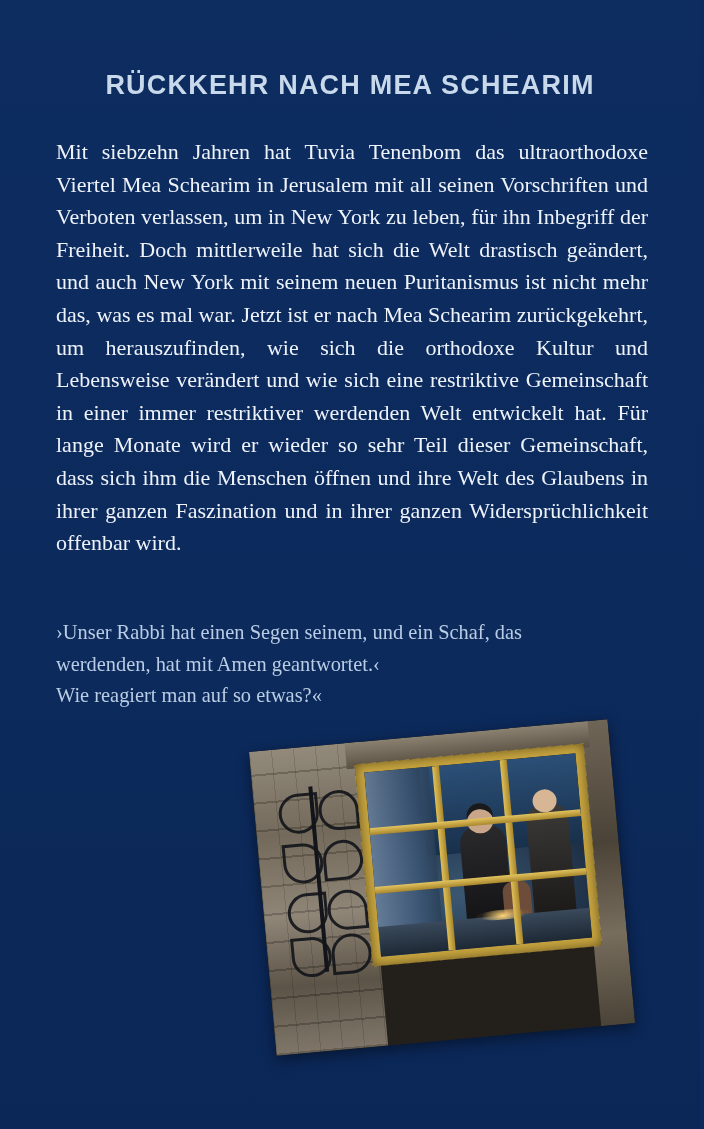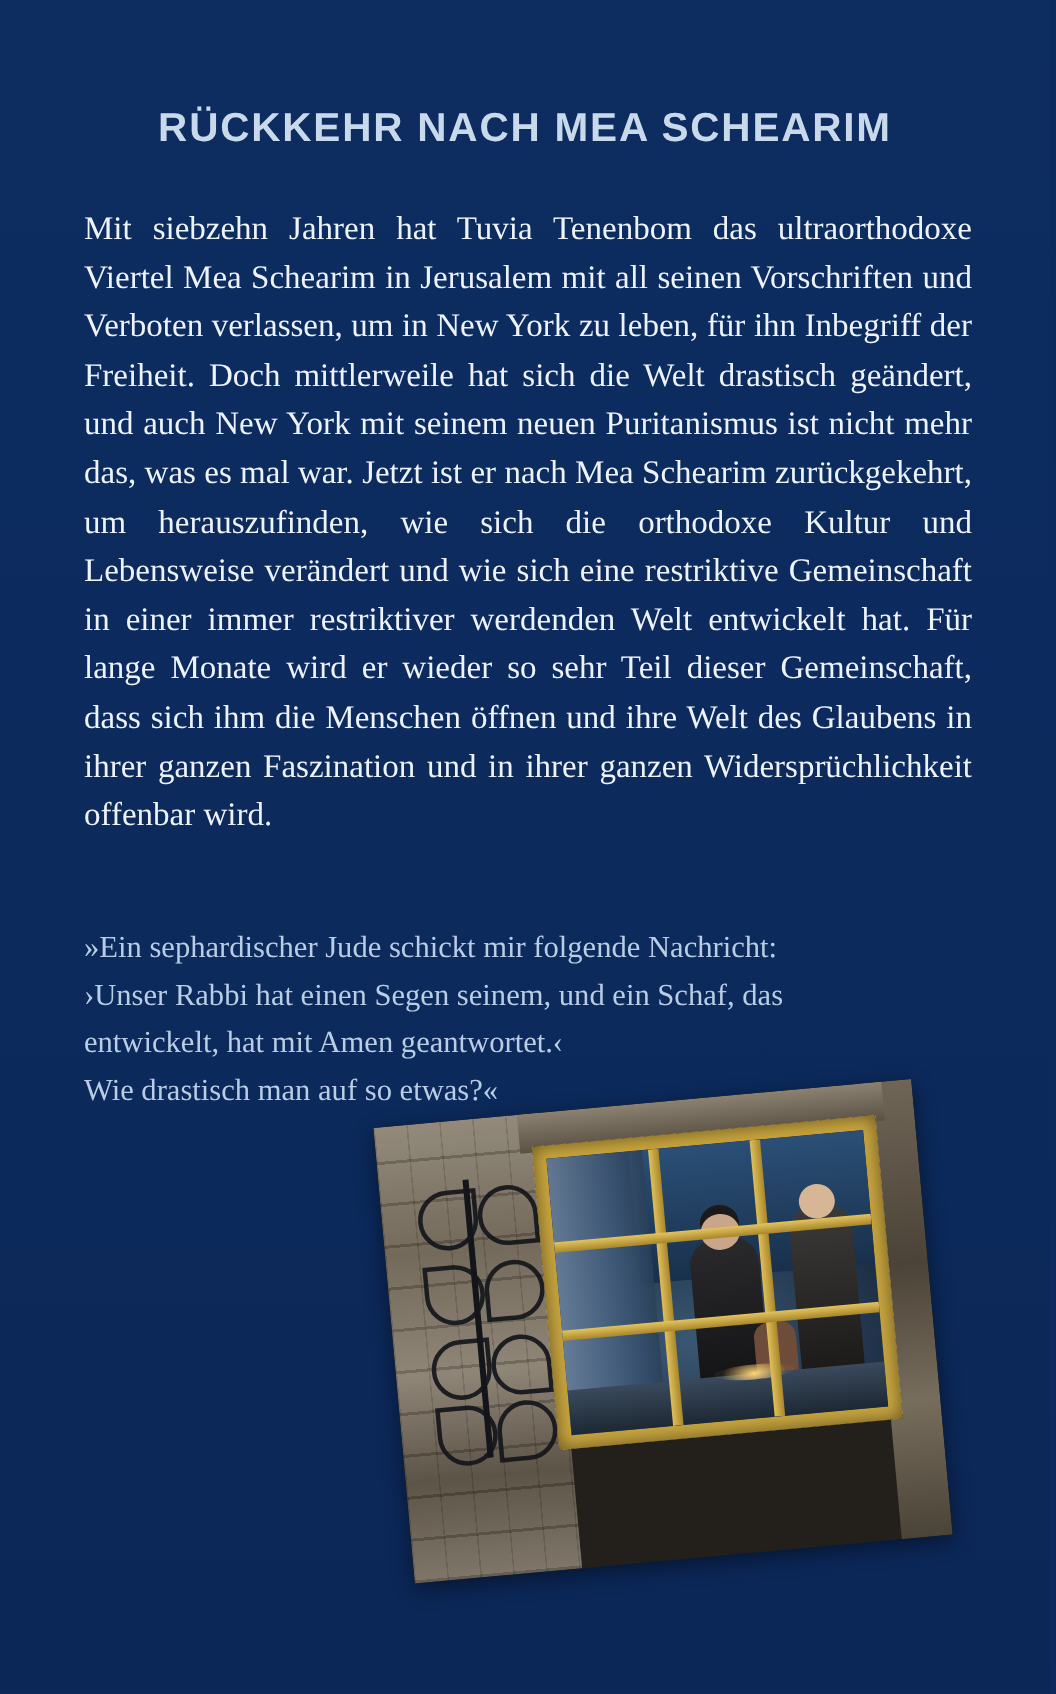--- a/index.html
+++ b/index.html
@@ -249,24 +249,23 @@
 </head>
 <body>
 
 <div class="page">
 
   <div class="title">RÜCKKEHR NACH MEA SCHEARIM</div>
 
   <div class="blurb">Mit siebzehn Jahren hat Tuvia Tenenbom das ultraorthodoxe Viertel Mea Schearim in Jerusalem mit all seinen Vorschriften und Verboten verlassen, um in New York zu leben, für ihn Inbegriff der Freiheit. Doch mittlerweile hat sich die Welt drastisch geändert, und auch New York mit seinem neuen Puritanismus ist nicht mehr das, was es mal war. Jetzt ist er nach Mea Schearim zurückgekehrt, um herauszufinden, wie sich die orthodoxe Kultur und Lebensweise verändert und wie sich eine restriktive Gemeinschaft in einer immer restriktiver werdenden Welt entwickelt hat. Für lange Monate wird er wieder so sehr Teil dieser Gemeinschaft, dass sich ihm die Menschen öffnen und ihre Welt des Glaubens in ihrer ganzen Faszination und in ihrer ganzen Widersprüchlichkeit offenbar wird.</div>
 
   <div class="quote">
-    <span class="line">»Ein sephardischer Jude schickt mir folgende Nachricht:</span>
     <span class="line">›Unser Rabbi hat einen Segen seinem, und ein Schaf, das</span>
-    <span class="line">entwickelt, hat mit Amen geantwortet.‹</span>
-    <span class="line">Wie drastisch man auf so etwas?«</span>
+    <span class="line">werdenden, hat mit Amen geantwortet.‹</span>
+    <span class="line">Wie reagiert man auf so etwas?«</span>
   </div>
 
   <div class="photo-wrap">
     <div class="photo">
       <div class="stone-left"></div>
       <div class="stone-right"></div>
       <div class="lintel"></div>
 
       <div class="grille">
         <div class="bar"></div>

